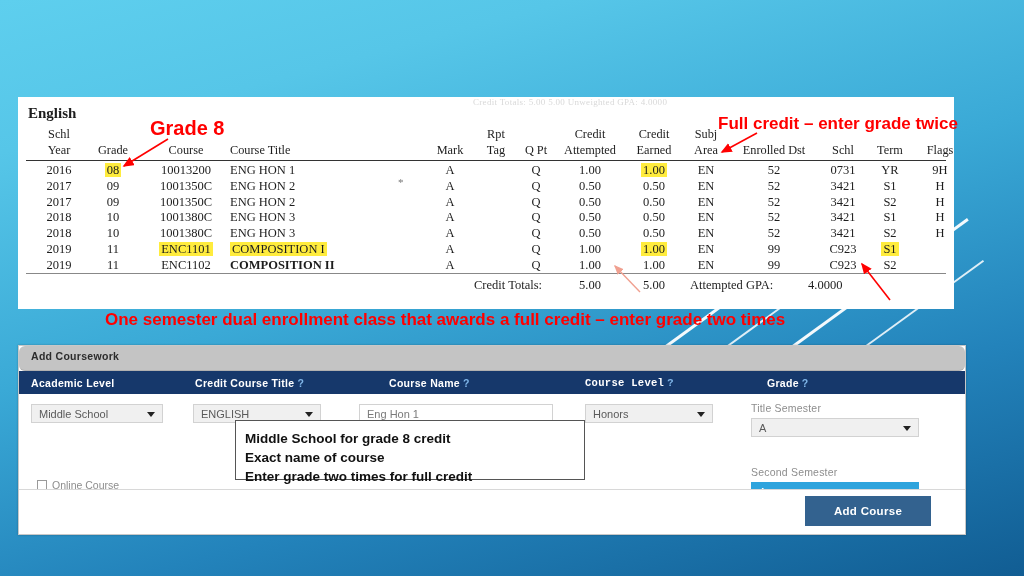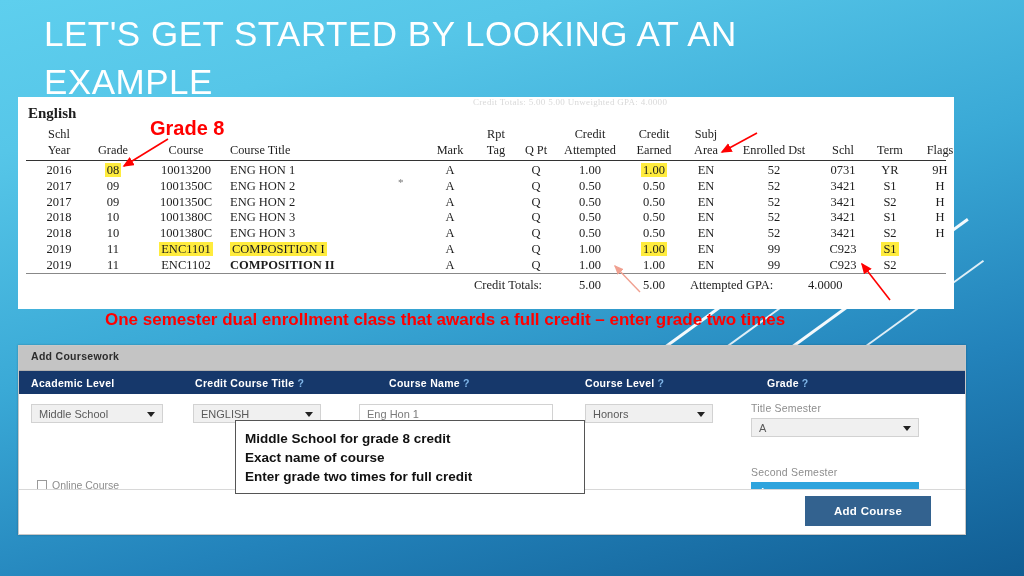--- a/index.html
+++ b/index.html
@@ -106,20 +106,21 @@
     border: 1px solid #c8c8c8;
     box-shadow: 0 0 2px rgba(0,0,0,.25);
     font-family: "Liberation Sans", sans-serif;
     overflow: hidden;
   }
   .form-title {
     height: 20px; background: #c4c4c4;
     color: #2c2c2c; font-size: 10.5px; font-weight: bold;
     padding: 4px 0 0 12px; letter-spacing: .3px;
     border-bottom: 1px solid #b0b0b0;
+    border-radius: 6px;
   }
   .form-headrow {
     position: relative;
     height: 23px;
     background: #16386b;
     color: #ffffff;
     font-size: 10.5px;
     font-weight: bold;
     letter-spacing: .3px;
   }
@@ -184,21 +185,21 @@
     color: #ffffff;
     font-size: 11.5px; font-weight: bold;
     text-align: center; line-height: 30px;
     letter-spacing: .3px;
   }
 
   
   .callout {
     position: absolute;
     left: 235px; top: 420px;
-    width: 350px; height: 74px;
+    width: 350px; height: 60px;
     background: #ffffff;
     border: 1.5px solid #555;
     padding: 8px 0 0 9px;
     box-sizing: border-box;
     font-family: "Liberation Sans", sans-serif;
     font-size: 13.5px;
     font-weight: bold;
     color: #111;
     line-height: 1.42;
   }
@@ -208,21 +209,20 @@
 
 <div id="slide">
 
   <div class="deco">
     <span style="left:60px;  top:120px; width:330px;"></span>
     <span class="thin" style="left:78px; top:152px; width:330px;"></span>
     <span style="left:96px;  top:186px; width:330px;"></span>
     <span class="thin" style="left:120px;top:222px; width:320px;"></span>
   </div>
 
-  <div class="title">LET'S GET STARTED BY LOOKING AT AN EXAMPLE</div>
 
   <div class="transcript">
     <div class="tr-faint">Credit Totals:        5.00         5.00     Unweighted GPA:  4.0000</div>
     <div class="tr-subject">English</div>
 
     <div class="tr-head">
       <div class="hcell" style="left:18px;  top:0px;  width:46px;">Schl</div>
       <div class="hcell" style="left:18px;  top:16px; width:46px;">Year</div>
       <div class="hcell" style="left:72px;  top:16px; width:46px;">Grade</div>
       <div class="hcell" style="left:132px; top:16px; width:72px;">Course</div>
@@ -366,20 +366,21 @@
     <div class="tr-totals">
       <div class="tcell" style="left:430px; width:120px;">Credit Totals:</div>
       <div class="tcell" style="left:532px; width:80px;">5.00</div>
       <div class="tcell" style="left:604px; width:64px;">5.00</div>
       <div class="tcell" style="left:672px; width:140px; text-align:left;">Attempted GPA:</div>
       <div class="tcell" style="left:790px; width:60px; text-align:left;">4.0000</div>
     </div>
   </div>
 
   <div class="ann ann-grade8">Grade 8</div>
+  <div class="ann ann-fullcredit">Full credit – enter grade twice</div>
   <div class="ann ann-dual">One semester dual enrollment class that awards a full credit – enter grade two times</div>
 
   <svg class="arrows" viewBox="0 0 1024 576">
     <defs>
       <marker id="ah" markerWidth="8" markerHeight="8" refX="6" refY="3" orient="auto">
         <path d="M0,0 L7,3 L0,6 z" fill="#ff0000"></path>
       </marker>
       <marker id="ahp" markerWidth="8" markerHeight="8" refX="6" refY="3" orient="auto">
         <path d="M0,0 L7,3 L0,6 z" fill="#f0a090"></path>
       </marker>
@@ -398,21 +399,21 @@
     <line x1="592" y1="478" x2="752" y2="428" stroke="#ff0000" stroke-width="2.4" marker-end="url(#ah)"></line>
   </svg>
 
   <div class="form">
     <div class="form-title">Add Coursework</div>
 
     <div class="form-headrow">
       <div class="hl-cell" style="left:12px;"><span>Academic Level</span><span class="q"></span></div>
       <div class="hl-cell" style="left:176px;"><span>Credit Course Title</span><span class="q">?</span></div>
       <div class="hl-cell" style="left:342px;margin-left:28px;"><span>Course Name</span><span class="q">?</span></div>
-      <div class="hl-cell" style="left:566px;"><span>Course Level</span><span class="q">?</span></div>
+      <div class="hl-cell" style="left:566px;font-family:Liberation Mono, monospace;"><span>Course Level</span><span class="q">?</span></div>
       <div class="hl-cell" style="left:748px;"><span>Grade</span><span class="q">?</span></div>
     </div>
 
     <div class="form-body">
       <div class="sel" style="left:12px; top:10px; width:132px;">
         <span>Middle School</span>
         <span class="caret"></span>
       </div>
 
       <div class="sel" style="left:174px; top:10px; width:128px;">

